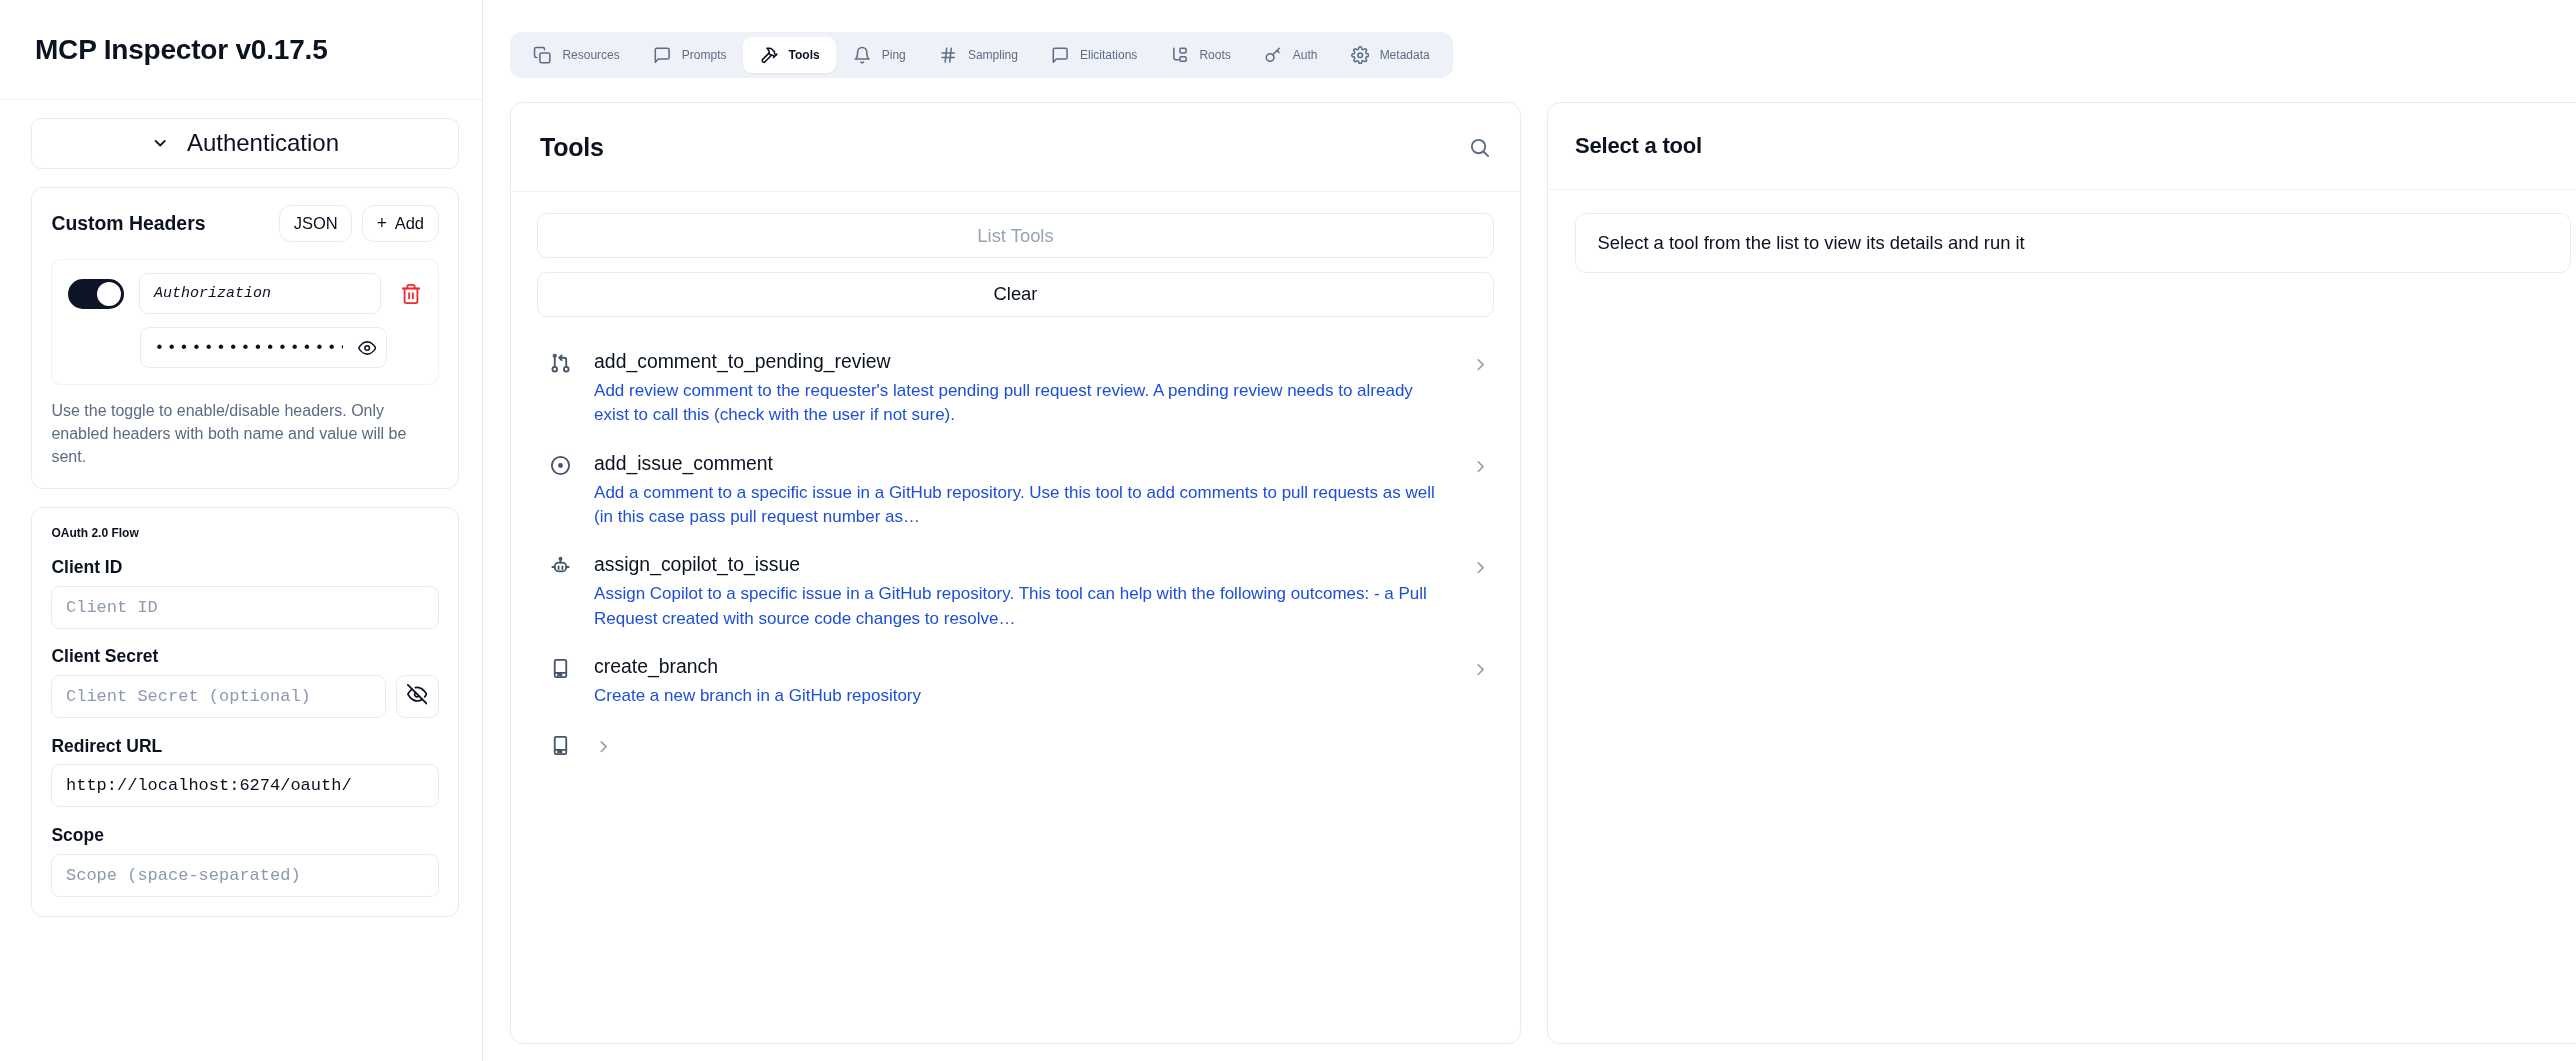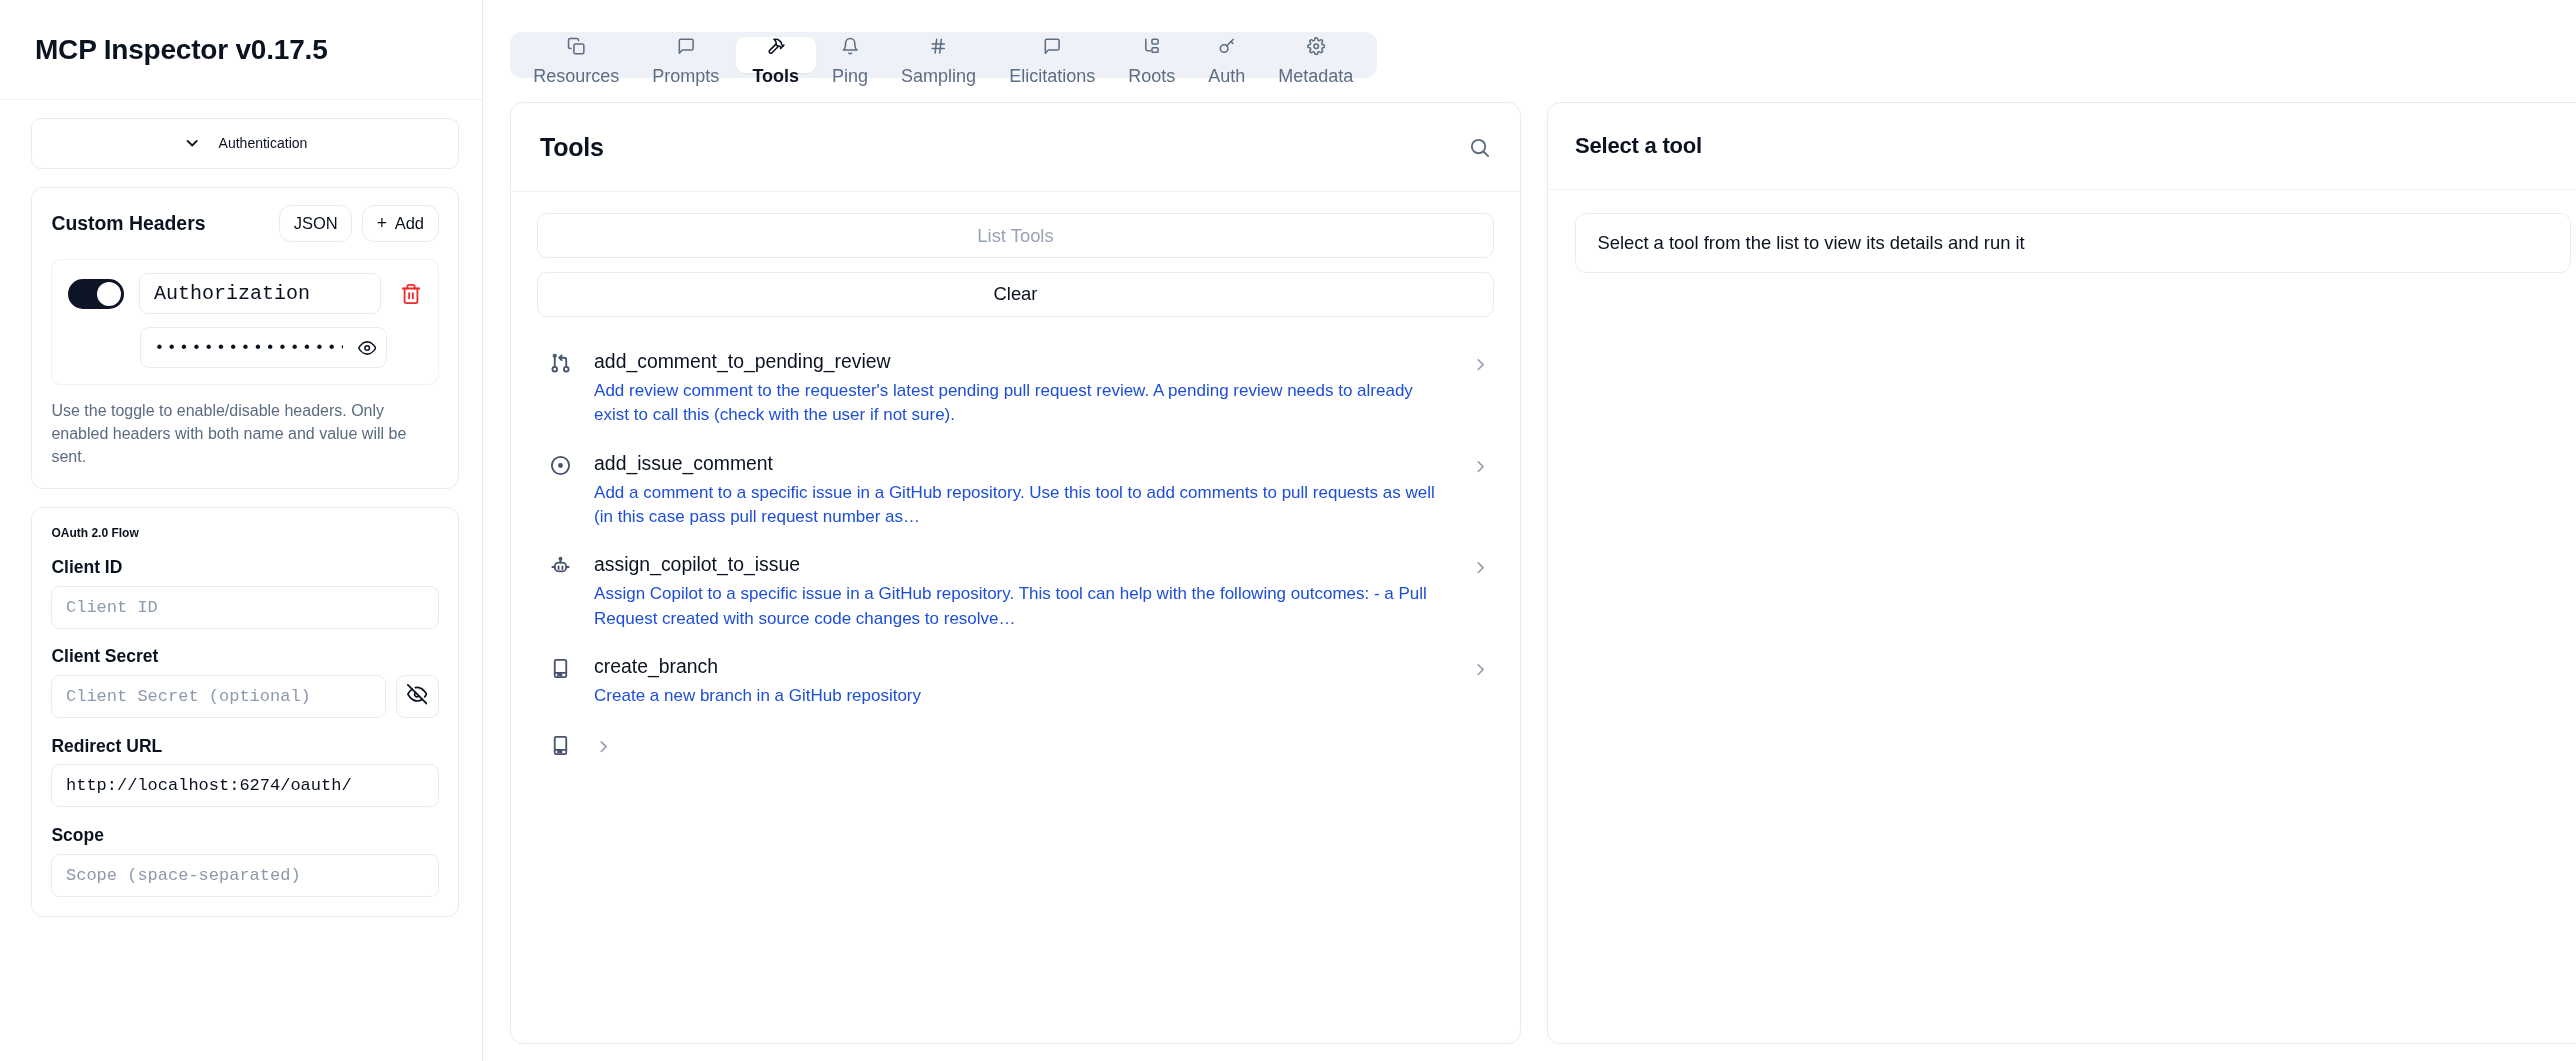--- a/index.html
+++ b/index.html
@@ -55,21 +55,21 @@
     align-items: center;
     justify-content: center;
     gap: 17.5px;
     cursor: pointer;
   }
   .auth-accordion .chev {
     display: inline-flex;
     color: #0b1220;
   }
   .auth-accordion .label {
-    font-size: 14px;
+    font-size: 24px;
     color: #0b1220;
     font-weight: 400;
   }
 
   .card {
     margin-top: 18.4px;
     width: 428px;
     border: 1.5px solid #e8ebf1;
     border-radius: 11.7px;
     background: #fff;
@@ -129,26 +129,27 @@
     border-radius: 50%;
     background: #ffffff;
   }
   .txt-input {
     flex: 1 1 auto;
     height: 41px;
     border: 1.5px solid #e8ebf1;
     border-radius: 8.7px;
     background: #fff;
     font-family: "Liberation Mono", monospace;
-    font-size: 20px;
+    font-size: 15px;
     color: #0b1220;
     padding: 0 13.6px;
     display: flex;
     align-items: center;
     cursor: text;
+    font-style: italic;
   }
   .trash {
     flex: 0 0 auto;
     color: #ef2b2b;
     display: inline-flex;
     cursor: pointer;
     padding-left: 3.9px;
   }
   .hr-bottom {
     margin-top: 12.6px;
@@ -258,25 +259,24 @@
     padding: 4.9px 6.8px;
     gap: 0;
   }
   .tab {
     height: 36px;
     display: inline-flex;
     align-items: center;
     gap: 10.7px;
     padding: 0 16.5px;
     border-radius: 8.7px;
-    font-size: 18px;
+    font-size: 12px;
     color: #5e6d83;
     cursor: pointer;
     white-space: nowrap;
-    flex-direction: column;
   }
   .tab .ic { display: inline-flex; color: #5e6d83; }
   .tab.active {
     background: #ffffff;
     color: #0b1220;
     font-weight: 700;
     box-shadow: 0 1px 1.9px rgba(16,24,40,0.06);
   }
   .tab.active .ic { color: #0b1220; }
 

